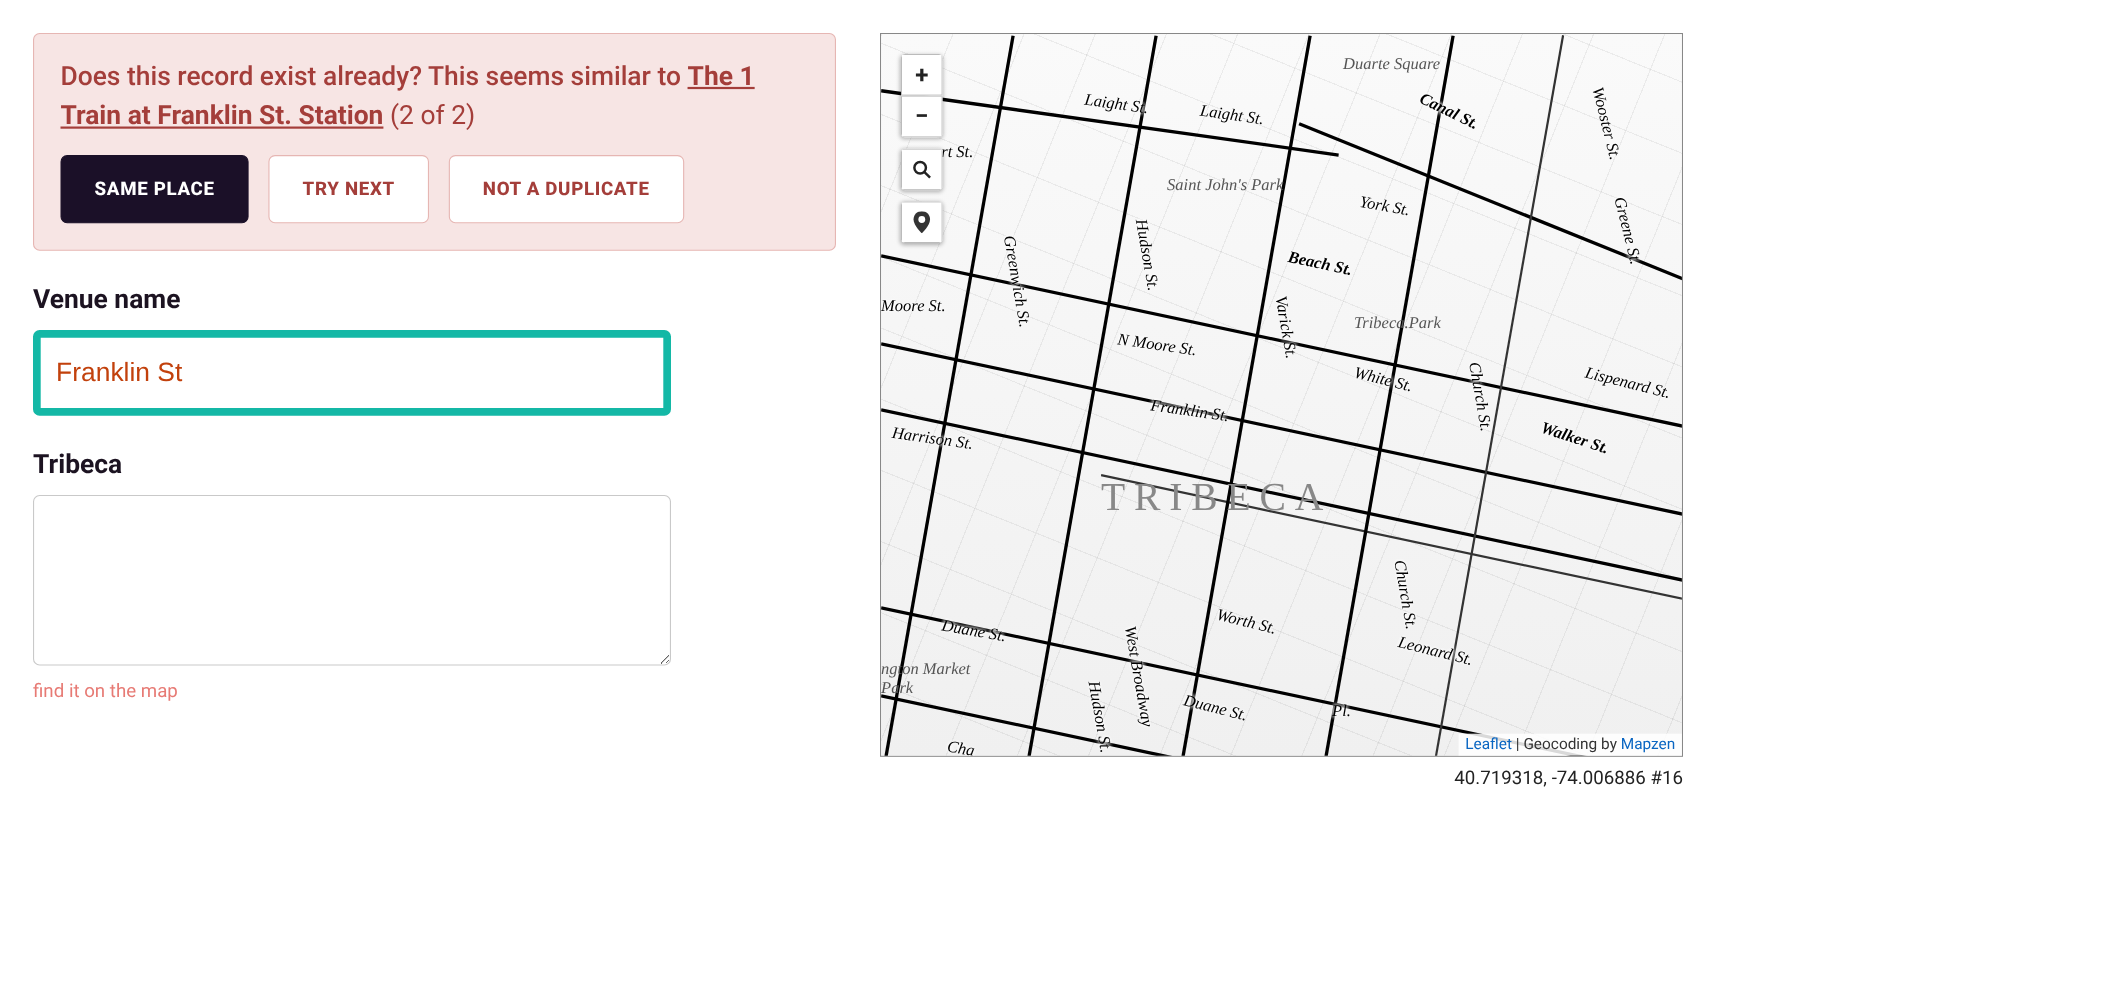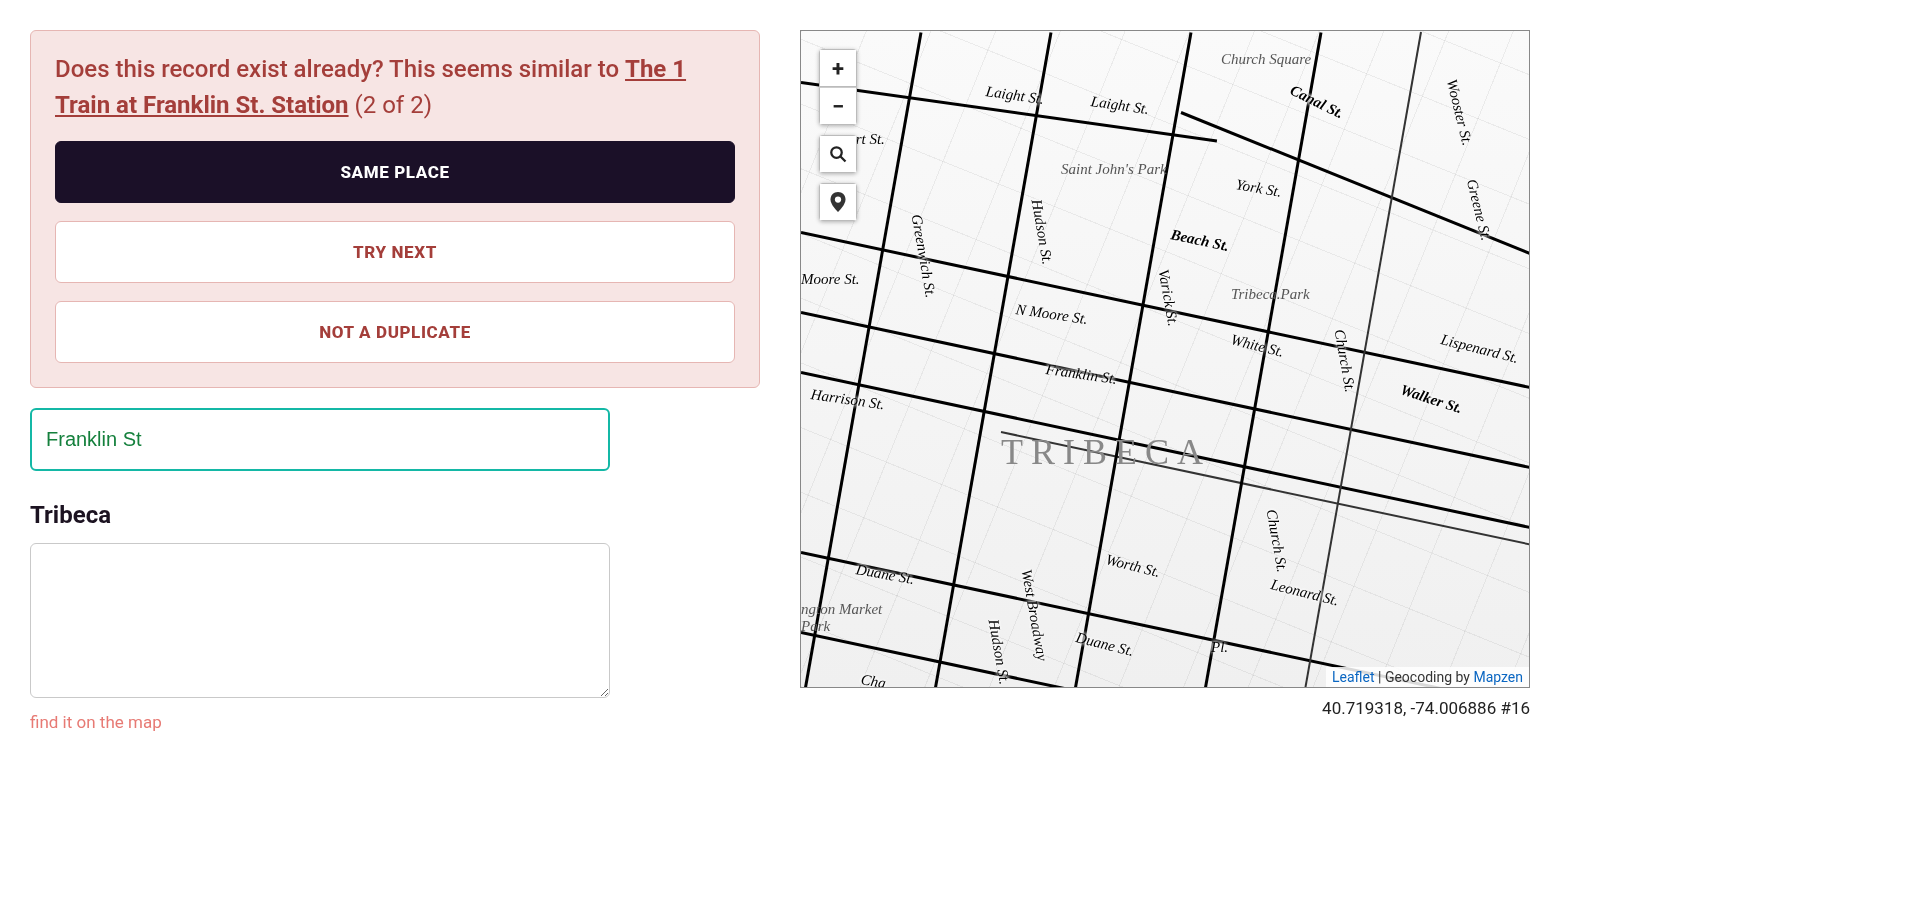--- a/index.html
+++ b/index.html
@@ -30,21 +30,21 @@
     margin-bottom: 18px;
   }
   .alert-link {
     text-decoration: underline;
     font-weight: 700;
     color: #a43e3a;
     cursor: pointer;
   }
   .alert-count { font-weight: 400; }
 
-  .btn-row { display: flex; gap: 18px; flex-direction: column; }
+  .btn-row { display: flex; gap: 18px; }
   .btn {
     font-size: 17px;
     font-weight: 800;
     letter-spacing: 0.6px;
     text-transform: uppercase;
     border-radius: 6px;
     padding: 20px 30px;
     cursor: pointer;
     text-align: center;
   }
@@ -62,25 +62,25 @@
   .field-label {
     font-size: 24px;
     font-weight: 700;
     color: #1c1321;
     margin-bottom: 14px;
     margin-top: 30px;
   }
   .text-input {
     width: 580px;
     max-width: 100%;
-    font-size: 20px;
+    font-size: 24px;
     padding: 18px 14px;
-    border: 2px solid #14b8a6;
+    border: 7px solid #14b8a6;
     border-radius: 6px;
-    color: #15803d;
+    color: #c2410c;
   }
   .textarea {
     width: 580px;
     max-width: 100%;
     height: 155px;
     font-size: 20px;
     padding: 14px;
     border: 1px solid #c9c9c9;
     border-radius: 6px;
     resize: both;
@@ -201,20 +201,21 @@
       <span>Does this record exist already? This seems similar to </span>
       <span class="alert-link">The 1 Train at Franklin St. Station</span><span class="alert-count"> (2 of 2)</span>
     </div>
     <div class="btn-row">
       <div class="btn btn-primary">Same Place</div>
       <div class="btn btn-outline">Try Next</div>
       <div class="btn btn-outline">Not a Duplicate</div>
     </div>
   </div>
 
+  <div class="field-label">Venue name</div>
   <input class="text-input" type="text" value="Franklin St" style="">
 
   <div class="field-label">Tribeca</div>
   <textarea class="textarea" style=""></textarea>
   <div><span class="help-link">find it on the map</span></div>
 
 </div>
 
 <div class="right-col">
   <div class="map-frame">
@@ -231,21 +232,21 @@
     <div class="road" style="top:0;left:120px;width:700px;transform:rotate(100deg);"></div>
     <div class="road" style="top:0;left:250px;width:700px;transform:rotate(100deg);"></div>
     <div class="road" style="top:0;left:390px;width:700px;transform:rotate(100deg);"></div>
     <div class="road" style="top:0;left:520px;width:700px;transform:rotate(100deg);"></div>
     <div class="road thin" style="top:0;left:620px;width:700px;transform:rotate(100deg);"></div>
 
     <div class="district-label" style="top:400px;left:200px;">TRIBECA</div>
 
     <div class="park-label" style="top:130px;left:260px;">Saint John's Park</div>
     <div class="park-label" style="top:255px;left:430px;">Tribeca.Park</div>
-    <div class="park-label" style="top:20px;left:420px;">Church Square</div>
+    <div class="park-label" style="top:20px;left:420px;">Duarte Square</div>
     <div class="park-label" style="top:570px;left:0px;white-space:pre;">ngton Market
 Park</div>
 
     <div class="street-label" style="top:52px;left:185px;transform:rotate(8deg);">Laight St.</div>
     <div class="street-label" style="top:62px;left:290px;transform:rotate(8deg);">Laight St.</div>
     <div class="street-label" style="top:50px;left:490px;transform:rotate(26deg);font-weight:700;">Canal St.</div>
     <div class="street-label" style="top:145px;left:435px;transform:rotate(10deg);">York St.</div>
     <div class="street-label" style="top:195px;left:370px;transform:rotate(12deg);font-weight:700;">Beach St.</div>
     <div class="street-label" style="top:270px;left:215px;transform:rotate(8deg);">N Moore St.</div>
     <div class="street-label" style="top:240px;left:0px;">Moore St.</div>

